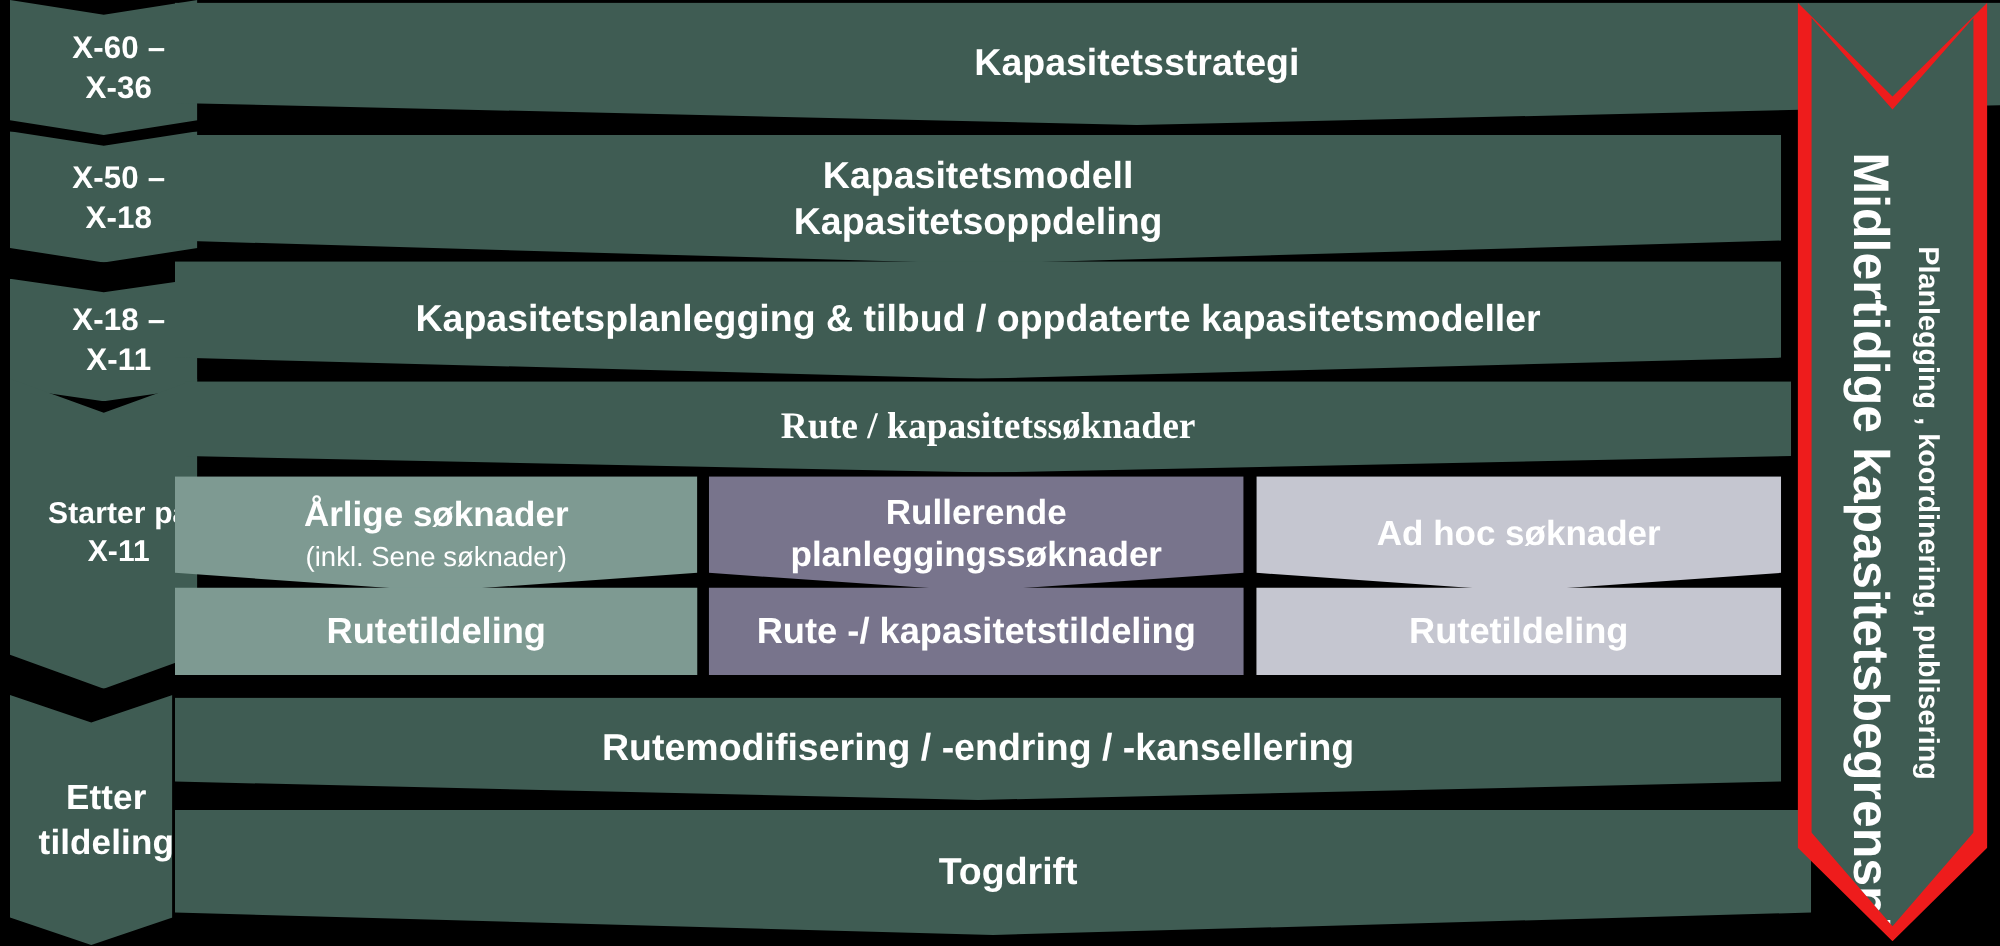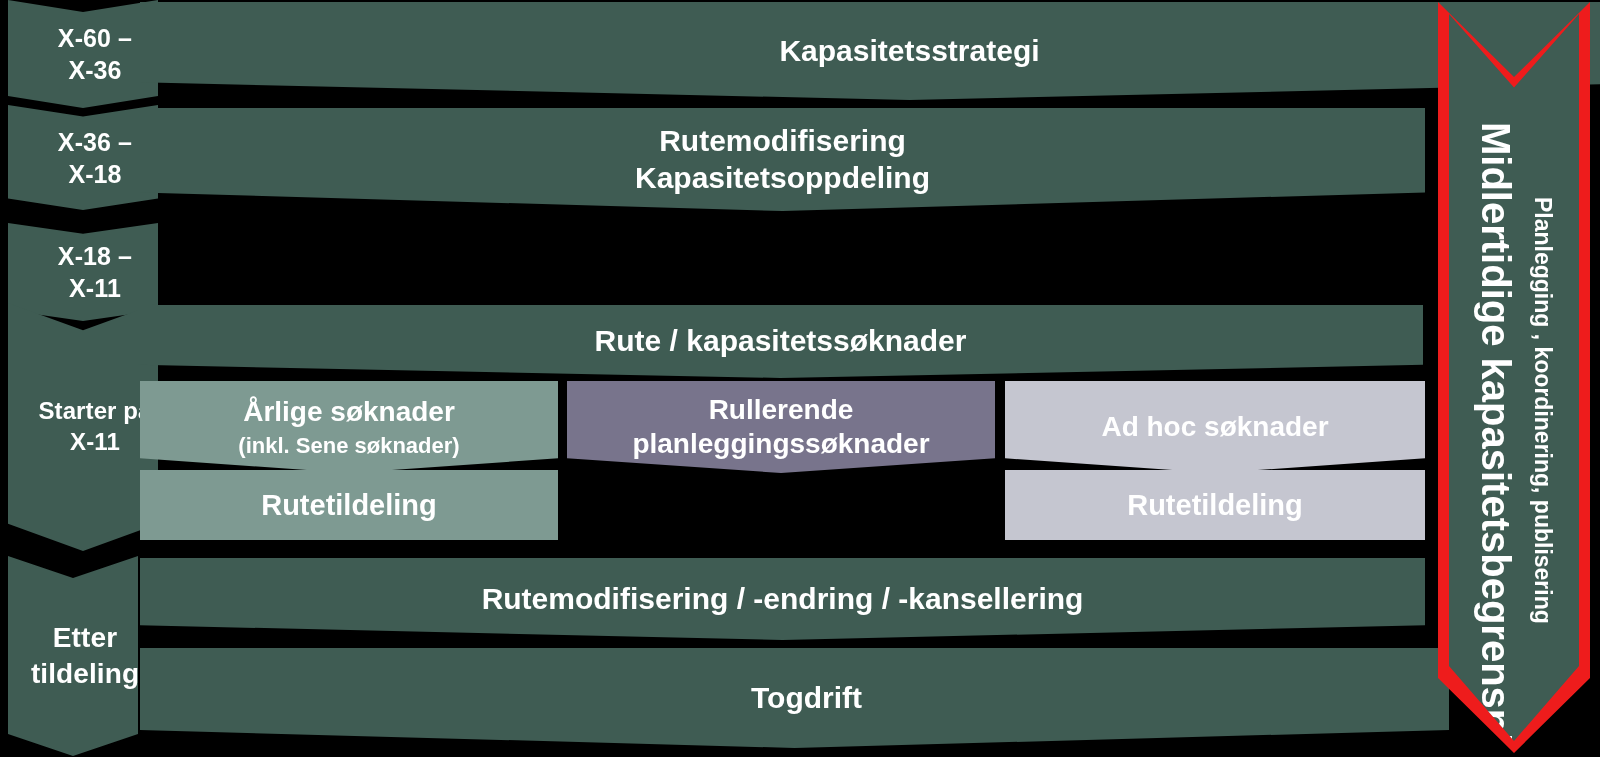--- a/index.html
+++ b/index.html
@@ -41,21 +41,21 @@
   
   .cell{
     position:absolute;
     color:#fff;
     display:flex;flex-direction:column;align-items:center;justify-content:center;
     text-align:right;
     font-weight:bold;
     line-height:1.2;
     clip-path:polygon(0% 0%,100% 0%,100% 84%,50% 100%,0% 84%);
   }
-  .cell .sub{font-size:22px;font-weight:bold;margin-top:4px;}
+  .cell .sub{font-size:22px;font-weight:normal;margin-top:4px;}
   .cell.flat{clip-path:polygon(0% 0%,100% 0%,100% 100%,0% 100%);}
 
   
   #rightcol{
     position:absolute;
     left:1438px;top:2px;width:152px;height:751px;
     background:#EE1C1C;
     clip-path:polygon(0% 0%,50% 10%,100% 0%,100% 90%,50% 100%,0% 90%);
   }
   #rightcol .inner{
@@ -83,21 +83,21 @@
 <body>
 
 <div id="stage" style="background: rgb(0, 0, 0);">
 
   <div class="chev" style="left:8px;top:0px;width:126px;height:108px;font-size:25px;">
     <span class="l">X-60 –</span>
     <span class="l">X-36</span>
   </div>
 
   <div class="chev" style="left:8px;top:105px;width:126px;height:105px;font-size:25px;">
-    <span class="l">X-36 –</span>
+    <span class="l">X-50 –</span>
     <span class="l">X-18</span>
   </div>
 
   <div class="chev" style="left:8px;top:223px;width:126px;height:98px;font-size:25px;">
     <span class="l">X-18 –</span>
     <span class="l">X-11</span>
   </div>
 
   <div class="chev" style="left:8px;top:303px;width:126px;height:248px;font-size:24px;">
     <span class="l">Starter på</span>
@@ -107,26 +107,29 @@
   <div class="chev" style="left:8px;top:556px;width:106px;height:200px;font-size:28px;">
     <span class="l">Etter</span>
     <span class="l">tildeling</span>
   </div>
 
   <div class="bar" style="left:140px;top:2px;width:1539px;height:98px;font-size:30px;">
     <span class="l">Kapasitetsstrategi</span>
   </div>
 
   <div class="bar" style="left:140px;top:108px;width:1285px;height:103px;font-size:30px;">
-    <span class="l">Rutemodifisering</span>
+    <span class="l">Kapasitetsmodell</span>
     <span class="l">Kapasitetsoppdeling</span>
   </div>
 
+  <div class="bar" style="left:140px;top:209px;width:1285px;height:94px;font-size:30px;">
+    <span class="l">Kapasitetsplanlegging &amp; tilbud / oppdaterte kapasitetsmodeller</span>
+  </div>
 
-  <div class="bar" style="left:138px;top:305px;width:1285px;height:73px;font-size:30px;">
+  <div class="bar" style="left:148px;top:305px;width:1285px;height:73px;font-size:30px;font-family:Liberation Serif, serif;">
     <span class="l">Rute / kapasitetssøknader</span>
   </div>
 
   <div class="cell" style="left:140px;top:381px;width:418px;height:92px;background:#7E9A92;font-size:28px;">
     <span class="l">Årlige søknader</span>
     <span class="sub">(inkl. Sene søknader)</span>
   </div>
 
   <div class="cell" style="left:567px;top:381px;width:428px;height:92px;background:#78748C;font-size:28px;">
     <span class="l">Rullerende</span>
@@ -134,20 +137,23 @@
   </div>
 
   <div class="cell" style="left:1005px;top:381px;width:420px;height:92px;background:#C5C6D0;font-size:28px;">
     <span class="l">Ad hoc søknader</span>
   </div>
 
   <div class="cell flat" style="left:140px;top:470px;width:418px;height:70px;background:#7E9A92;font-size:29px;">
     <span class="l">Rutetildeling</span>
   </div>
 
+  <div class="cell flat" style="left:567px;top:470px;width:428px;height:70px;background:#78748C;font-size:29px;">
+    <span class="l">Rute -/ kapasitetstildeling</span>
+  </div>
 
   <div class="cell flat" style="left:1005px;top:470px;width:420px;height:70px;background:#C5C6D0;font-size:29px;">
     <span class="l">Rutetildeling</span>
   </div>
 
   <div class="bar" style="left:140px;top:558px;width:1285px;height:82px;font-size:30px;">
     <span class="l">Rutemodifisering / -endring / -kansellering</span>
   </div>
 
   <div class="bar" style="left:140px;top:648px;width:1285px;height:100px;font-size:30px;padding-left:24px;">

